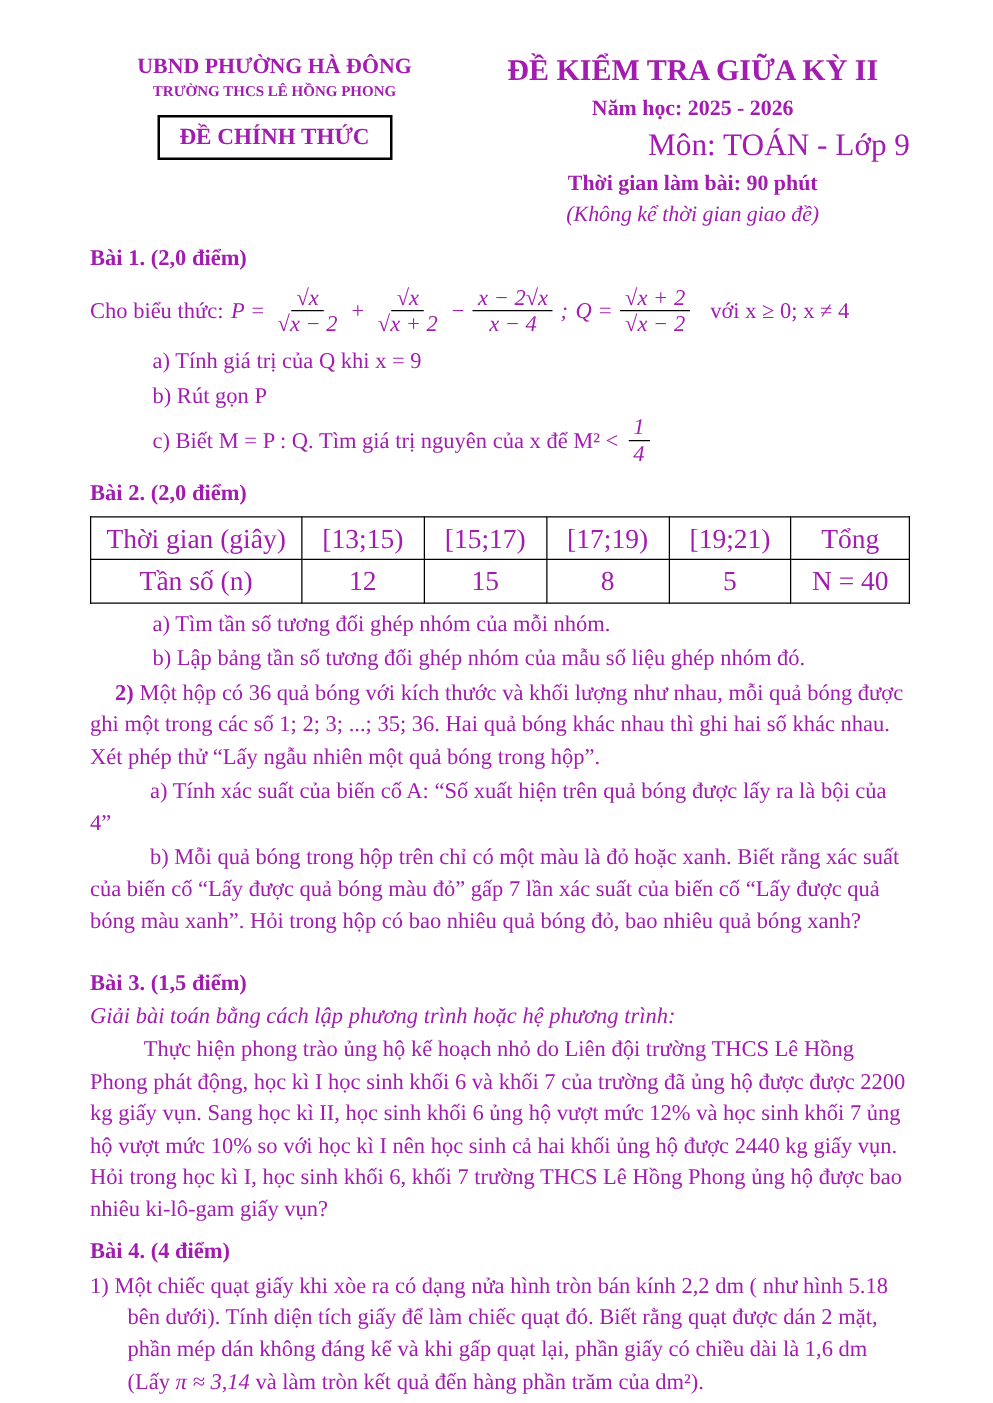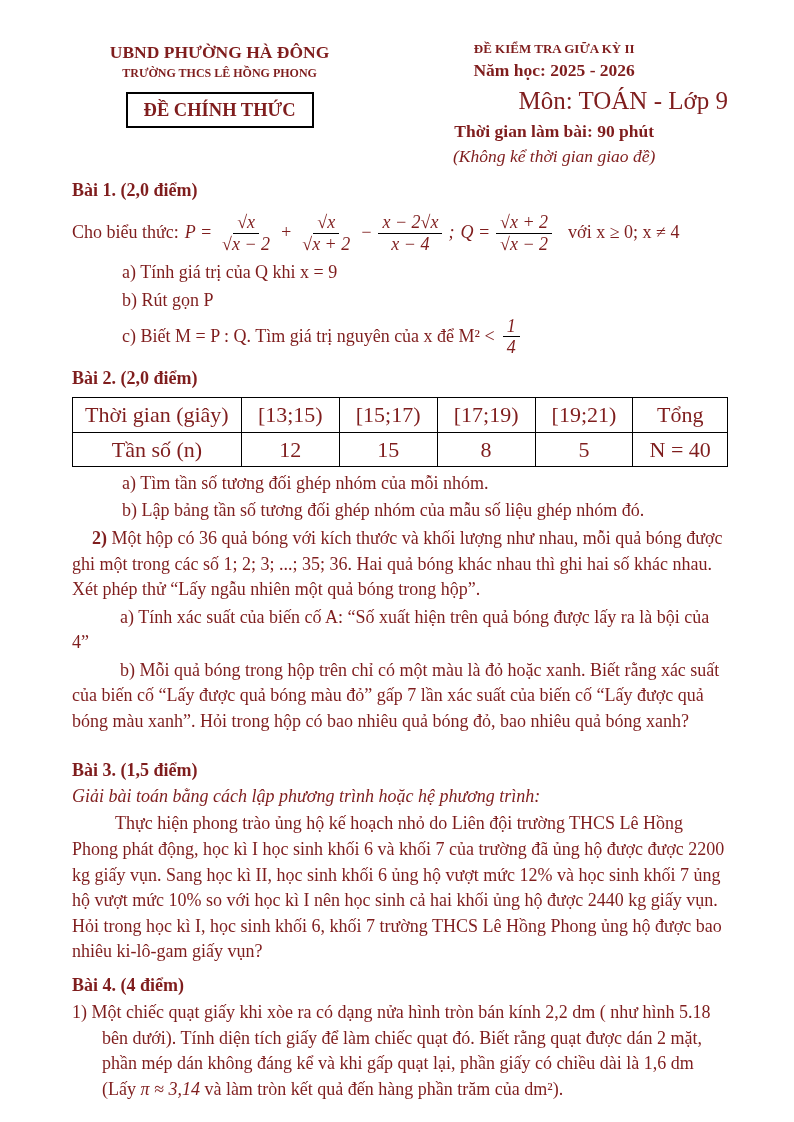--- a/index.html
+++ b/index.html
@@ -1,34 +1,34 @@
 <!DOCTYPE html>
 <html><head>
 <meta charset="utf-8">
 <style>
   html, body { margin: 0; padding: 0; background: #ffffff; }
   .page {
     width: 794px; height: 1122px; box-sizing: border-box;
     padding: 40px 66px 20px 72px;
     font-family: "Liberation Serif", serif;
-    font-size: 18px; line-height: 1.42; color: #7f1d1d;
+    font-size: 18px; line-height: 1.42; color: #a21caf;
     overflow: hidden;
   }
   
   .header { display: flex; justify-content: space-between; align-items: flex-start; margin-bottom: 10px; }
   .header-left { width: 45%; text-align: center; }
   .hl1 { font-weight: bold; font-size: 17.5px; }
   .hl2 { font-weight: bold; font-size: 12px; }
   .official-box {
     display: inline-block; border: 2px solid #000;
     padding: 3px 16px; margin-top: 10px;
     font-weight: bold; font-size: 18.5px;
   }
   .header-right { width: 53%; text-align: center; }
-  .hr1 { font-weight: bold; font-size: 13px; }
+  .hr1 { font-weight: bold; font-size: 24px; }
   .hr2 { font-weight: bold; font-size: 17.5px; }
   .hr3 { font-weight: normal; font-size: 25px; text-align: right; }
   .hr4 { font-weight: bold; font-size: 17.5px; }
   .hr5 { font-style: italic; font-size: 17.5px; }
   
   .sec-title { font-weight: bold; margin-top: 8px; }
   .sec-title.gap-big { margin-top: 24px; }
   .sub-item { padding-left: 50px; margin: 2px 0; }
   .para { margin: 2px 0; }
   .indent-28 { text-indent: 28px; }

